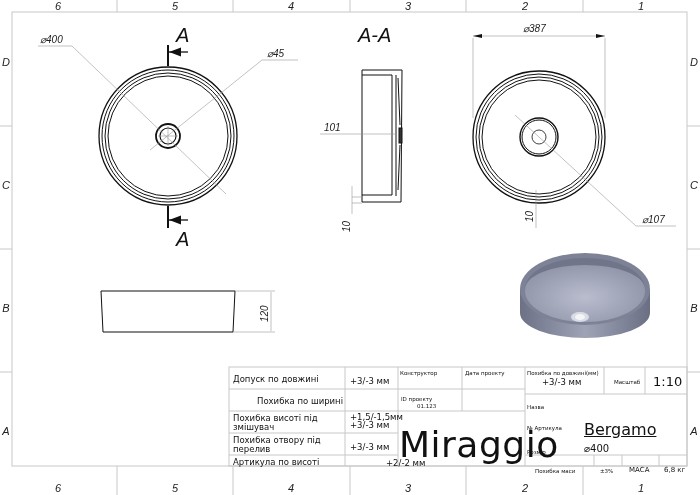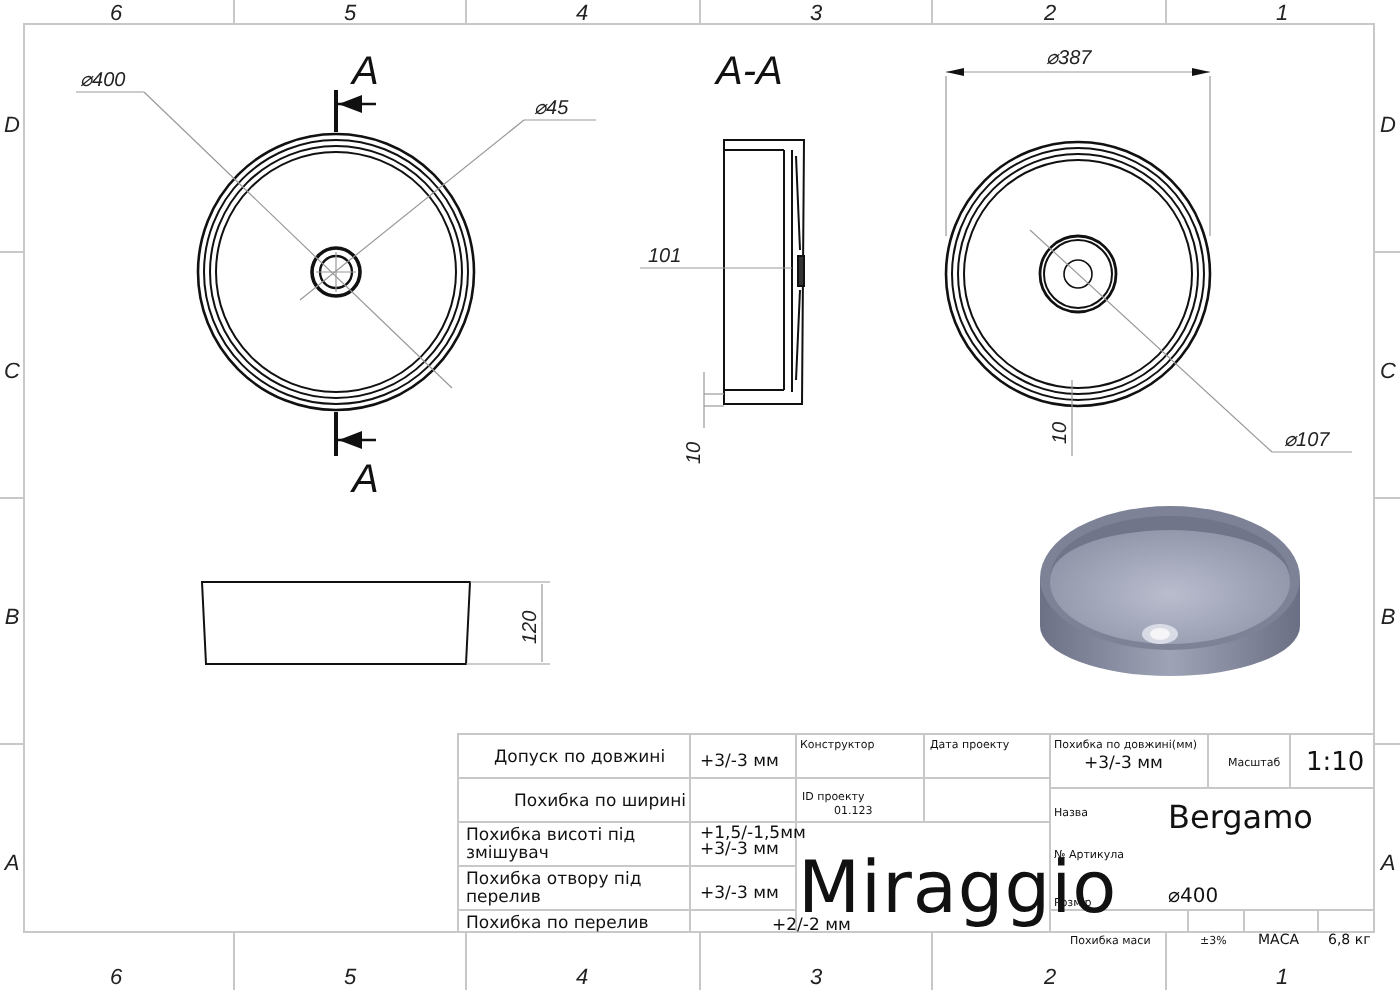--- a/index.html
+++ b/index.html
@@ -197,49 +197,49 @@
     <line x1="604" y1="367" x2="604" y2="394"></line>
     <line x1="645" y1="367" x2="645" y2="394"></line>
     <line x1="525" y1="455" x2="687" y2="455"></line>
     <line x1="594" y1="455" x2="594" y2="466"></line>
     <line x1="622" y1="455" x2="622" y2="466"></line>
     <line x1="659" y1="455" x2="659" y2="466"></line>
   </g>
 </svg>
 
 <div>
-  <div class="tb tb-lbl" style="left:233px;top:375px;margin-left:14px;">Допуск по довжині</div>
+  <div class="tb tb-lbl" style="left:233px;top:375px;">Допуск по довжині</div>
   <div class="tb tb-val" style="left:350px;top:376px;">+3/-3 мм</div>
 
   <div class="tb tb-lbl" style="left:233px;top:397px;padding-left:24px;">Похибка по ширині</div>
   <div class="tb tb-val" style="left:350px;top:412px;">+1,5/-1,5мм</div>
 
   <div class="tb tb-lbl" style="left:233px;top:414px;width:108px;white-space:normal;">Похибка висоті під змішувач</div>
   <div class="tb tb-val" style="left:350px;top:420px;">+3/-3 мм</div>
 
   <div class="tb tb-lbl" style="left:233px;top:436px;width:90px;white-space:normal;">Похибка отвору під перелив</div>
   <div class="tb tb-val" style="left:350px;top:442px;">+3/-3 мм</div>
 
-  <div class="tb tb-lbl" style="left:233px;top:458px;">Похибка по перелив</div>
+  <div class="tb tb-lbl" style="left:233px;top:458px;">Артикула по висоті</div>
   <div class="tb tb-val" style="left:350px;top:458px;margin-left:36px;">+2/-2 мм</div>
 
   <div class="tb tb-tiny" style="left:400px;top:370px;">Конструктор</div>
   <div class="tb tb-tiny" style="left:465px;top:370px;">Дата проекту</div>
   <div class="tb tb-tiny" style="left:401px;top:396px;">ID проекту</div>
   <div class="tb tb-tiny" style="left:417px;top:403px;">01.123</div>
 
   <div class="tb tb-brand" style="left:399px;top:424px;text-align:center;">Miraggio</div>
 
   <div class="tb tb-tiny" style="left:527px;top:370px;">Похибка по довжині(мм)</div>
   <div class="tb tb-val" style="left:542px;top:377px;">+3/-3 мм</div>
   <div class="tb tb-tiny" style="left:614px;top:379px;">Масштаб</div>
   <div class="tb tb-scale" style="left:653px;top:374px;">1:10</div>
 
   <div class="tb tb-tiny" style="left:527px;top:404px;">Назва</div>
-  <div class="tb tb-name" style="left:584px;top:399px;">Bergamo</div>
+  <div class="tb tb-name" style="left:584px;top:420px;text-decoration:underline;">Bergamo</div>
   <div class="tb tb-tiny" style="left:527px;top:425px;">№ Артикула</div>
   <div class="tb tb-tiny" style="left:527px;top:449px;">Розмір</div>
   <div class="tb tb-val" style="left:584px;top:443px;font-size:10px;">⌀400</div>
 
   <div class="tb tb-tiny" style="left:535px;top:468px;">Похибка маси</div>
   <div class="tb tb-tiny" style="left:600px;top:468px;">±3%</div>
   <div class="tb tb-tiny" style="left:629px;top:467px;font-size:7px;">МАСА</div>
   <div class="tb tb-tiny" style="left:664px;top:467px;font-size:7px;">6,8 кг</div>
 </div>
 

